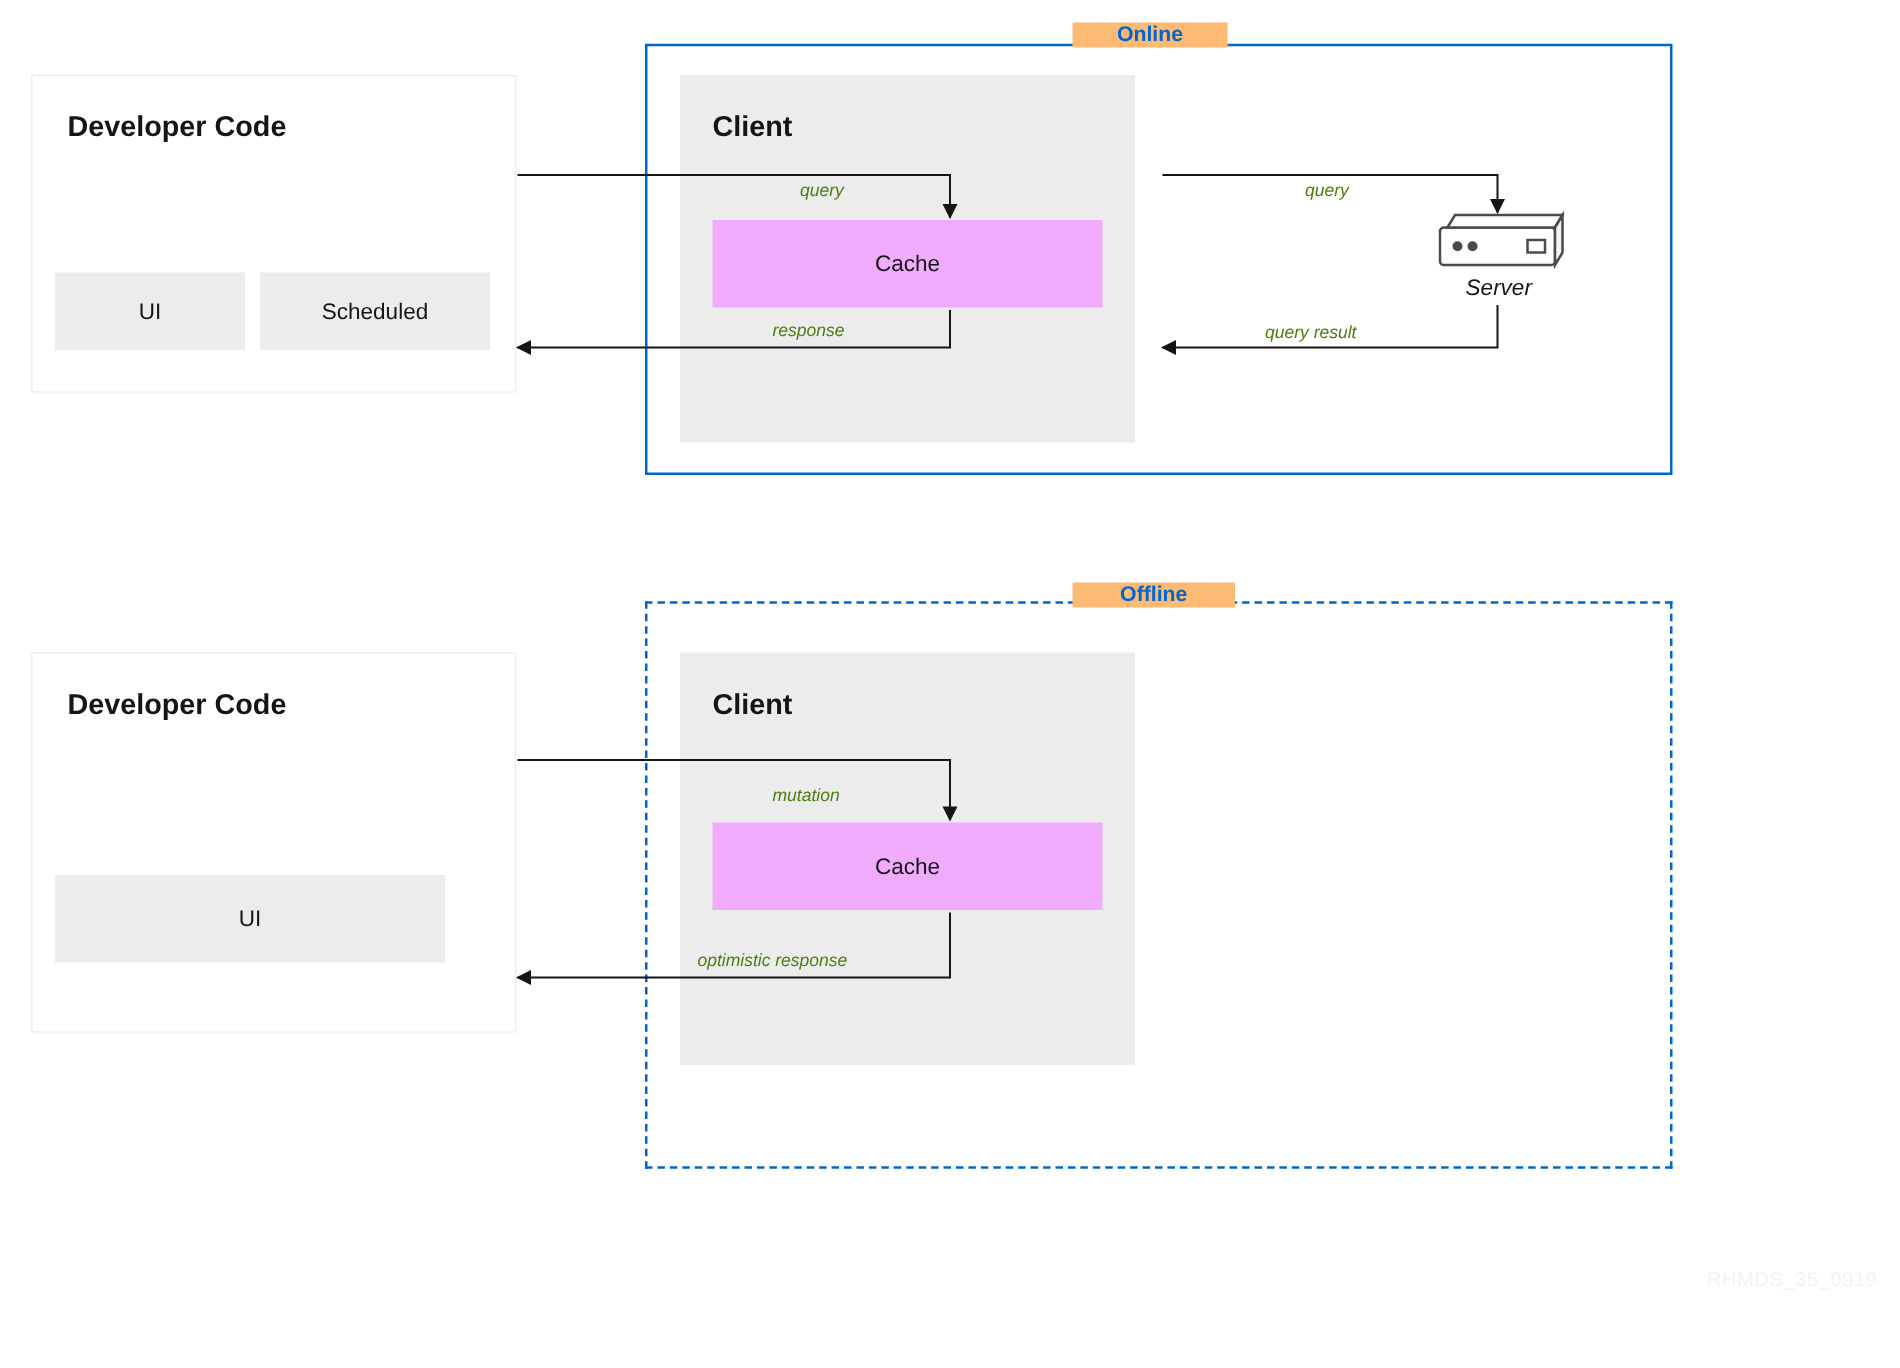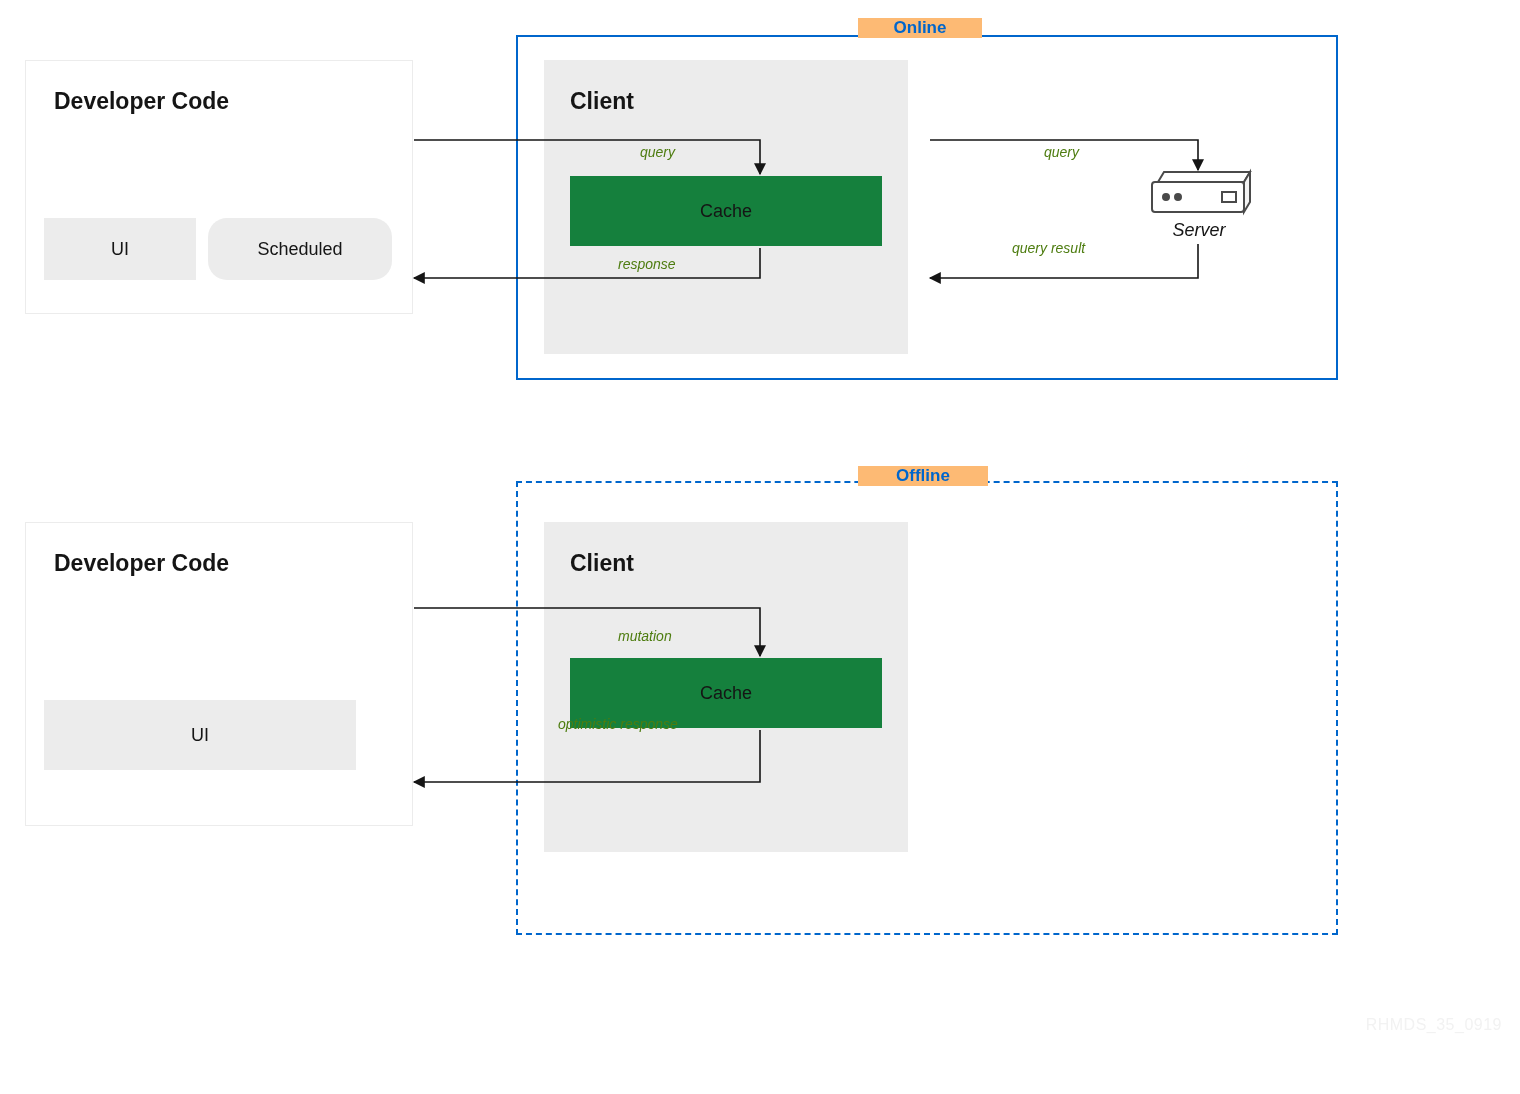--- a/index.html
+++ b/index.html
@@ -35,21 +35,21 @@
     align-items: center;
     justify-content: center;
     margin-top: 42px;
   }
   .client-panel {
     position: absolute;
     background: #ececec;
   }
   .cache-box {
     position: absolute;
-    background: #15803d;
+    background: #f0abfc;
     font-size: 18px;
     display: flex;
     align-items: center;
     justify-content: center;
   }
   .mode-frame {
     position: absolute;
     box-sizing: border-box;
     border: 2px solid #0066cc;
   }
@@ -94,21 +94,21 @@
 </style>
 </head>
 <body>
 
 <div class="mode-frame" style="left:516px; top:35px; width:822px; height:345px;"></div>
 <div class="mode-label" style="left:858px; top:18px; width:100px;">Online</div>
 
 <div class="box dev-border" style="left:25px; top:60px; width:388px; height:254px;"></div>
 <div class="title" style="left:54px; top:88px;">Developer Code</div>
 <div class="chip" style="left:44px; top:176px; width:152px; height:62px;">UI</div>
-<div class="chip" style="left:208px; top:176px; width:184px; height:62px;border-radius:19px;">Scheduled</div>
+<div class="chip" style="left:208px; top:176px; width:184px; height:62px;">Scheduled</div>
 
 <div class="client-panel" style="left:544px; top:60px; width:364px; height:294px;"></div>
 <div class="title" style="left:570px; top:88px;">Client</div>
 <div class="cache-box" style="left:570px; top:176px; width:312px; height:70px;">Cache</div>
 
 <svg class="lines" style="pointer-events:none;">
   <g transform="translate(1152,172)" stroke="#4a4a4a" stroke-width="2" fill="#ffffff">
     <rect x="0" y="10" width="92" height="30" rx="3"></rect>
     <path d="M6 10 L12 0 L98 0 L92 10 Z" fill="#ffffff"></path>
     <path d="M92 10 L98 0 L98 30 L92 40 Z" fill="#f4f4f4"></path>
@@ -146,18 +146,18 @@
   <path d="M1198 244 L1198 278 L930 278" stroke="#151515" stroke-width="1.6" fill="none" marker-end="url(#ah)"></path>
 
   <path d="M414 608 L760 608 L760 656" stroke="#151515" stroke-width="1.6" fill="none" marker-end="url(#ah)"></path>
 
   <path d="M760 730 L760 782 L414 782" stroke="#151515" stroke-width="1.6" fill="none" marker-end="url(#ah)"></path>
 </svg>
 
 <div class="arrow-label" style="left:640px; top:144px;">query</div>
 <div class="arrow-label" style="left:618px; top:256px;">response</div>
 <div class="arrow-label" style="left:1044px; top:144px;">query</div>
-<div class="arrow-label" style="left:1012px; top:240px;">query result</div>
+<div class="arrow-label" style="left:1012px; top:257px;">query result</div>
 
 <div class="arrow-label" style="left:618px; top:612px;margin-top:16px;">mutation</div>
-<div class="arrow-label" style="left:558px; top:716px;">optimistic response</div>
+<div class="arrow-label" style="left:558px; top:760px;">optimistic response</div>
 
 <div class="watermark">RHMDS_35_0919</div>
 
 </body></html>

